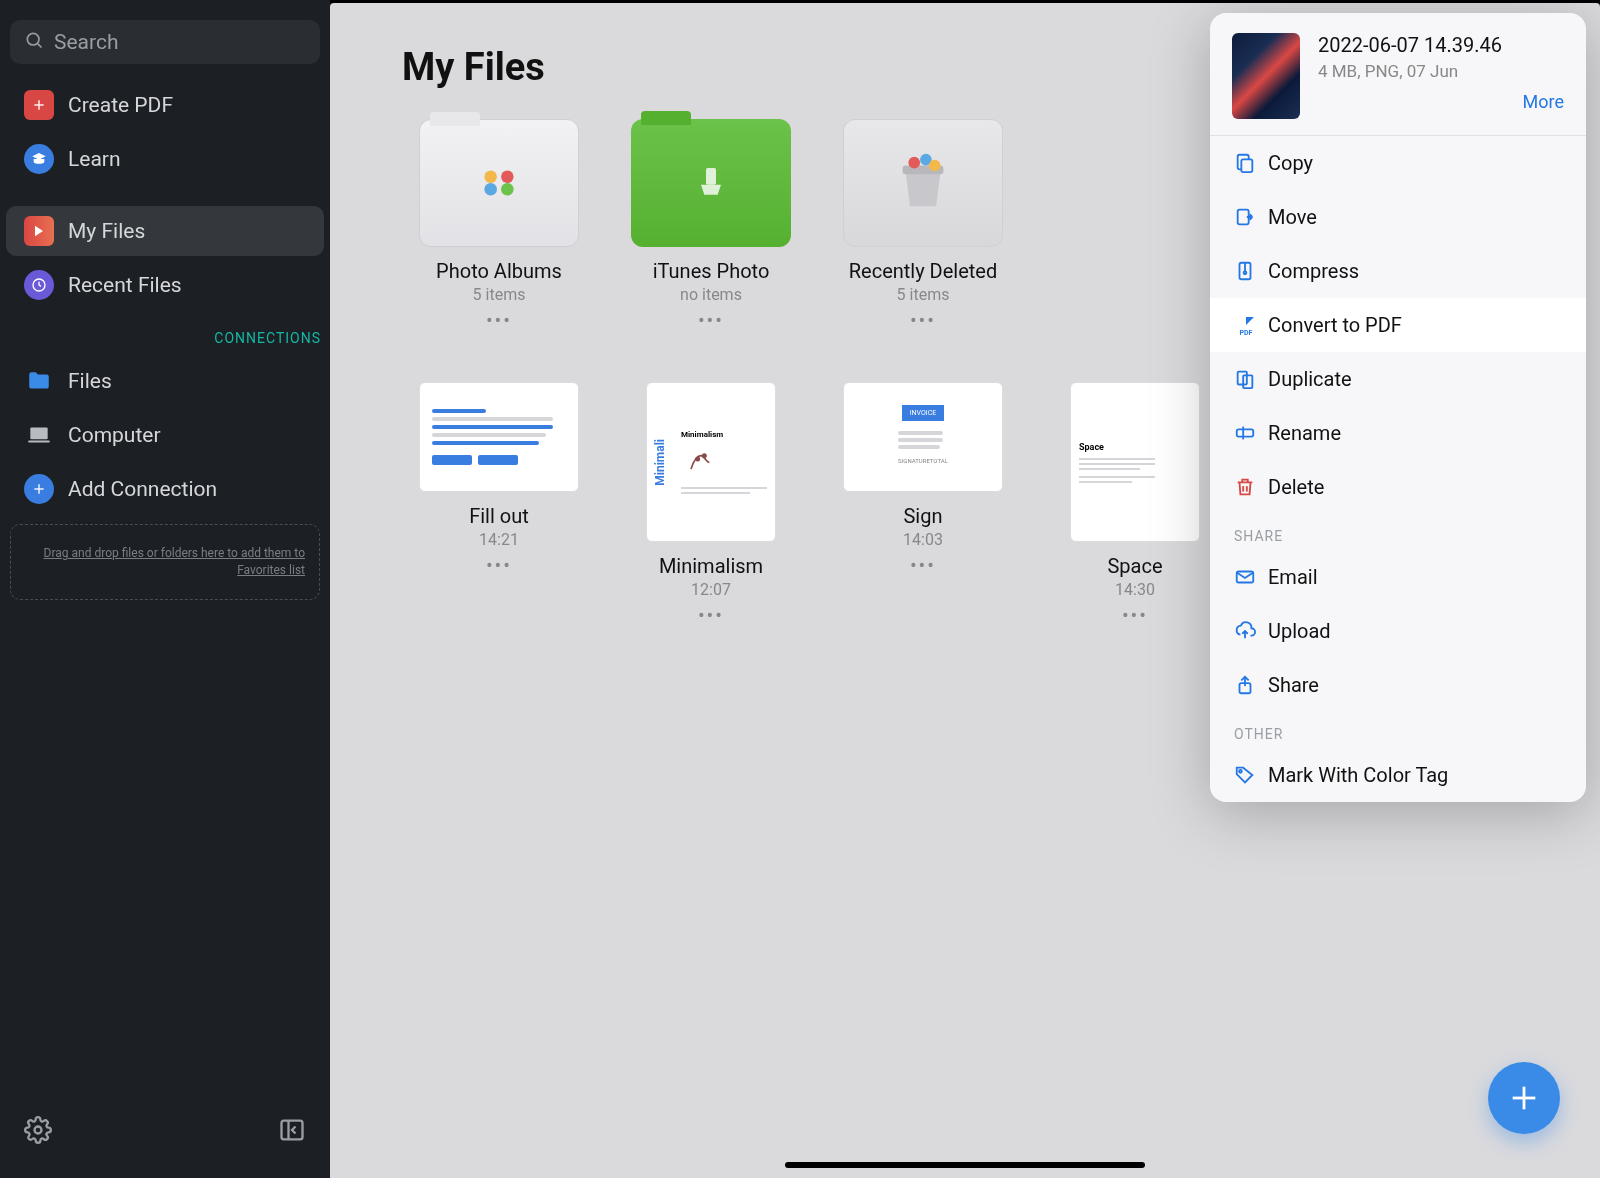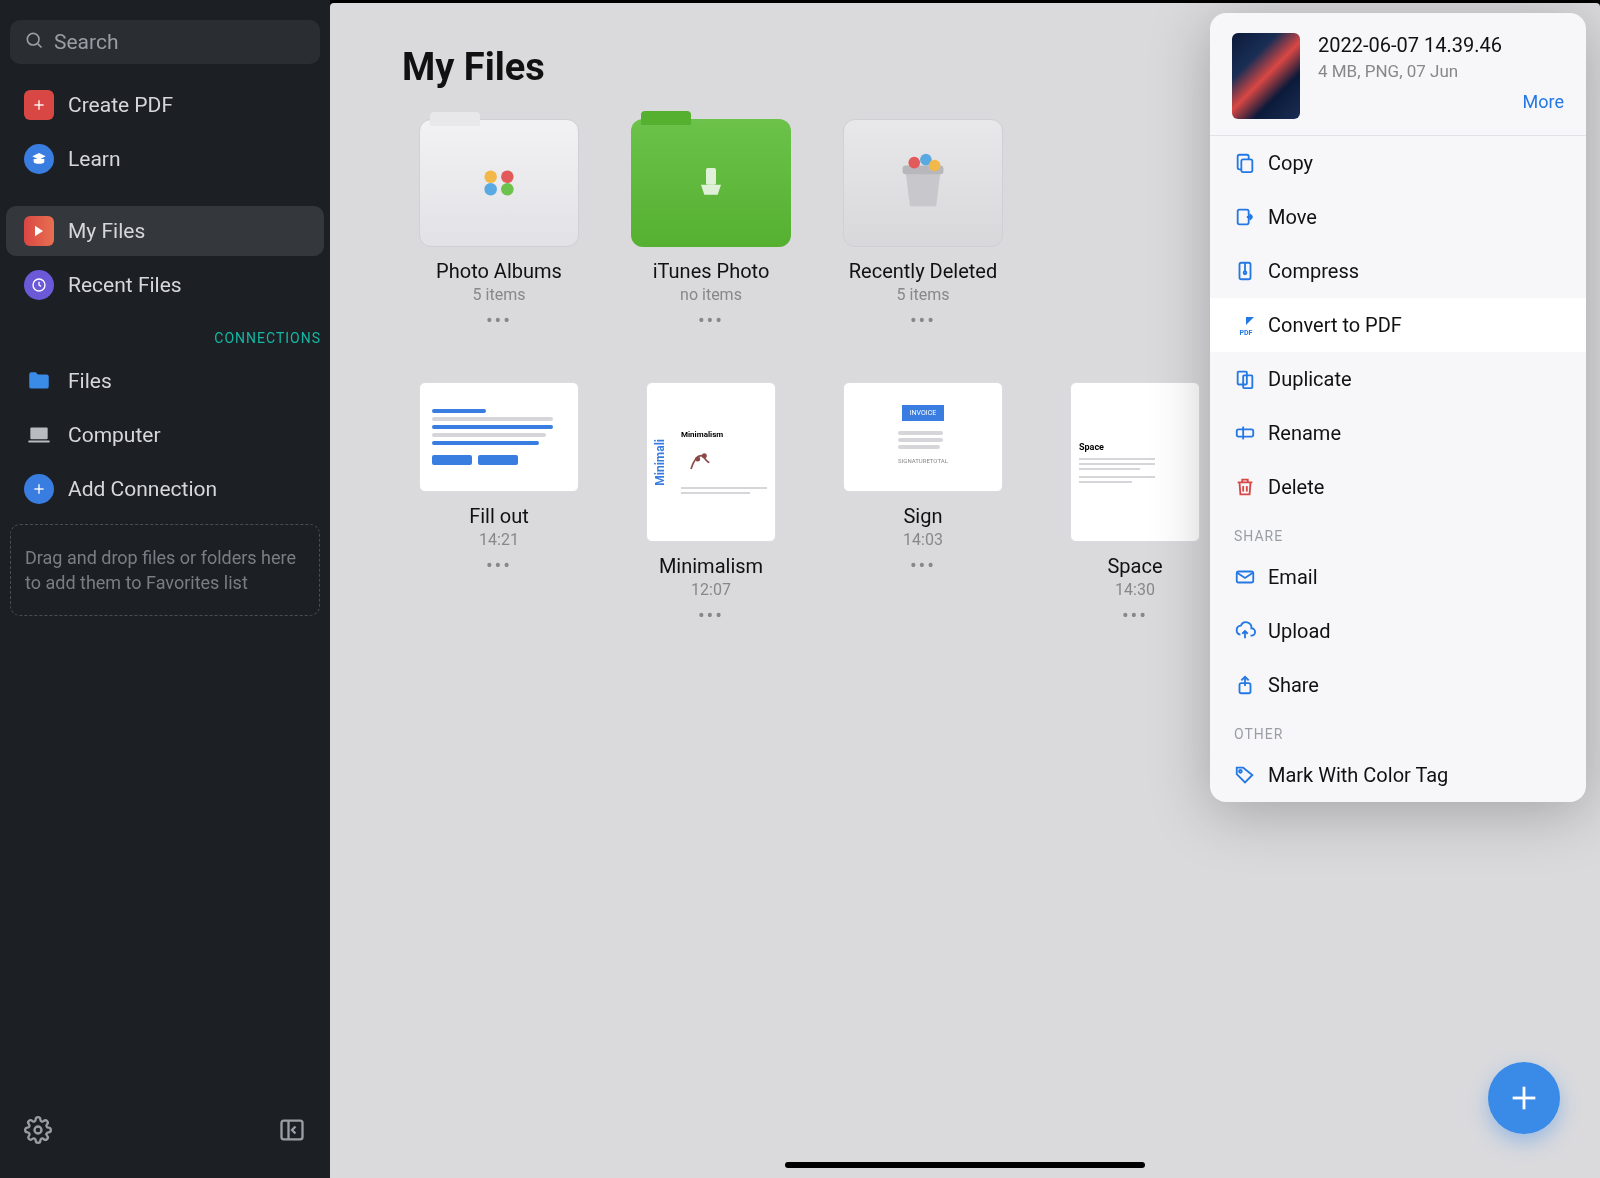--- a/index.html
+++ b/index.html
@@ -18,21 +18,21 @@
 .side-item.active { background: #34373b; }
 .side-icon { width: 30px; height: 30px; border-radius: 6px; display: flex; align-items: center; justify-content: center; flex: 0 0 30px; }
 .side-icon.red { background: #d94744; }
 .side-icon.blue { background: #3a7de0; }
 .side-icon.purple { background: #6a5ad8; }
 .side-icon.plus { background: #3a7de0; border-radius: 50%; }
 .side-icon.folder { background: transparent; }
 .side-icon.laptop { background: transparent; }
 .section-label { font-size: 14px; letter-spacing: 1px; color: #14b8a6; padding: 18px 9px 8px; text-align: right; }
 
-.favorites-drop { margin: 8px 10px; border: 1px dashed #4a4d51; border-radius: 10px; padding: 20px 14px; font-size: 18px; color: #7a7e84; text-align: left; line-height: 1.4; }
+.favorites-drop { margin: 8px 10px; border: 1px dashed #4a4d51; border-radius: 10px; padding: 20px 14px; font-size: 12px; color: #7a7e84; text-align: right; line-height: 1.4; text-decoration: underline; }
 
 .sidebar-bottom { margin-top: auto; display: flex; justify-content: space-between; padding: 18px 24px 30px; color: #9a9ea4; }
 
 
 .main { flex: 1; background: #dadadd; position: relative; border-top-left-radius: 4px; border-top-right-radius: 4px; margin-top: 3px; }
 .main-title { font-size: 38px; font-weight: 700; color: #111; padding: 42px 0 20px 72px; }
 
 .more-btn { position: absolute; top: 26px; right: 34px; color: #2478e4; display: flex; gap: 4px; cursor: pointer; }
 .more-btn span { width: 6px; height: 6px; background: #2478e4; border-radius: 50%; }
 

